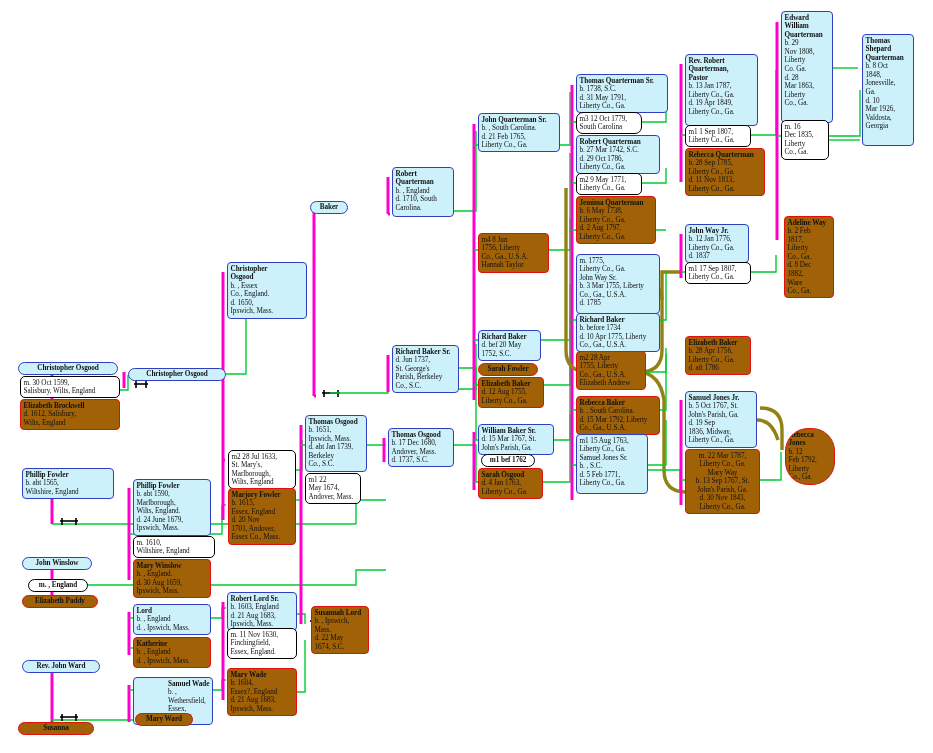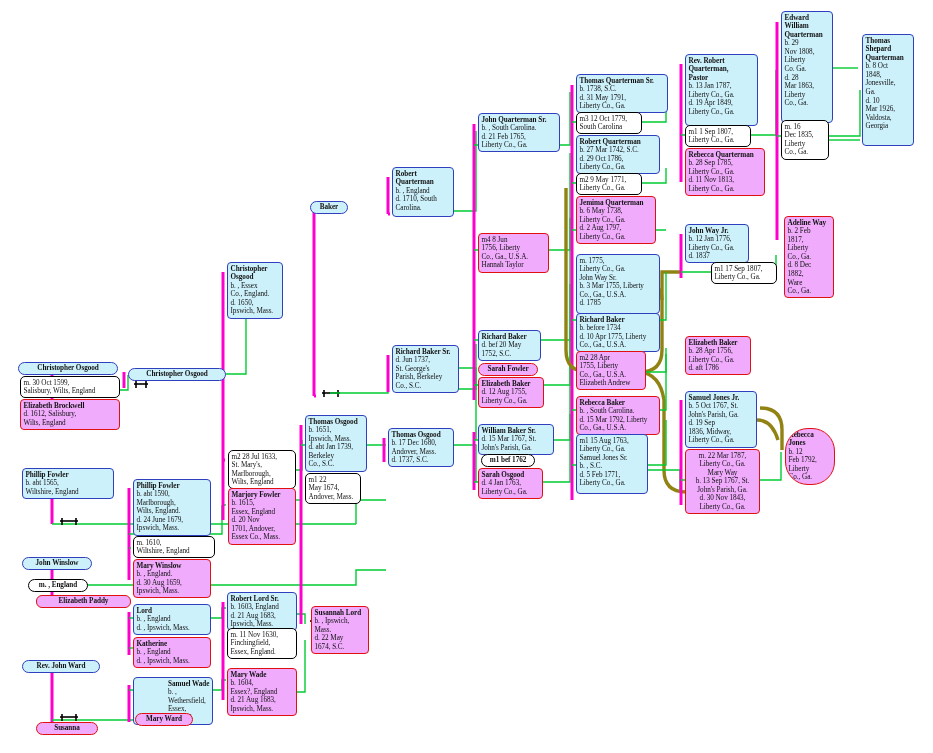--- a/index.html
+++ b/index.html
@@ -43,21 +43,21 @@
     display: block;
   }
   
   .male {
     background: #cdf1fb;
     border-color: #2f3fbd;
     color: #111111;
   }
   
   .female {
-    background: #f0abfc;
+    background: #a16207;
     border-color: #e01010;
     color: #111111;
     font-family: Liberation Serif, serif;
   }
   
   .marr {
     background: #ffffff;
     border-color: #000000;
     color: #111111;
     border-radius: 5px;
@@ -194,42 +194,42 @@
 
 <div class="node male pill" style="left: 18px; top: 362px; width: 100px;"><span class="nm">Christopher Osgood</span></div>
     <div class="node marr" style="left: 20px; top: 376px; width: 100px; min-height: 22px;"><span class="dt">m. 30 Oct 1599,
 Salisbury, Wilts, England</span></div>
     <div class="node female" style="left: 20px; top: 399px; width: 100px; min-height: 26px;"><span class="nm">Elizabeth Brockwell</span><span class="dt">d. 1612, Salisbury,
 Wilts, England</span></div>
     <div class="node male" style="left: 22px; top: 468px; width: 92px; min-height: 26px;"><span class="nm">Phillip Fowler</span><span class="dt">b. abt 1565,
 Wiltshire, England</span></div>
     <div class="node male pill" style="left: 22px; top: 557px; width: 70px;"><span class="nm">John Winslow</span></div>
     <div class="node marr pill" style="left: 28px; top: 579px; width: 60px;"><span class="dt">m. , England</span></div>
-    <div class="node female pill" style="left: 36px; top: 595px; width: 95px; border-radius: 6px;"><span class="nm">Elizabeth Paddy</span></div>
+    <div class="node female pill" style="left: 22px; top: 595px; width: 76px;"><span class="nm">Elizabeth Paddy</span></div>
     <div class="node male pill" style="left: 22px; top: 660px; width: 78px;"><span class="nm">Rev. John Ward</span></div>
-    <div class="node female pill" style="left: 36px; top: 722px; width: 62px; text-align: center;"><span class="nm">Susanna</span></div>
+    <div class="node female pill" style="left: 18px; top: 722px; width: 76px; text-align: center;"><span class="nm">Susanna</span></div>
     <div class="node male pill" style="left: 128px; top: 368px; width: 98px;"><span class="nm">Christopher Osgood</span></div>
     <div class="node male" style="left: 133px; top: 479px; width: 78px; min-height: 56px;"><span class="nm">Phillip Fowler</span><span class="dt">b. abt 1590,
 Marlborough,
 Wilts, England.
 d. 24 June 1679,
 Ipswich, Mass.</span></div>
     <div class="node marr" style="left: 133px; top: 536px; width: 82px; min-height: 21px;"><span class="dt">m. 1610,
 Wiltshire, England</span></div>
     <div class="node female" style="left: 133px; top: 559px; width: 78px; min-height: 36px;"><span class="nm">Mary Winslow</span><span class="dt">b. , England.
 d. 30 Aug 1659,
 Ipswich, Mass.</span></div>
     <div class="node male" style="left: 133px; top: 604px; width: 78px; min-height: 28px;"><span class="nm">Lord</span><span class="dt">b. , England
 d. , Ipswich, Mass.</span></div>
     <div class="node female" style="left: 133px; top: 637px; width: 78px; min-height: 28px;"><span class="nm">Katherine</span><span class="dt">b. , England
 d. , Ipswich, Mass.</span></div>
     <div class="node male" style="left: 133px; top: 677px; width: 80px; min-height: 28px; padding-left: 34px;"><span class="nm">Samuel Wade</span><span class="dt">b. , Wethersfield,
 Essex, England</span></div>
     <div class="node female pill" style="left: 135px; top: 713px; width: 58px;"><span class="nm">Mary Ward</span></div>
-    <div class="node male" style="left: 227px; top: 262px; width: 56px; min-height: 56px; font-family: Liberation Serif, serif;"><span class="nm">Christopher
+    <div class="node male" style="left: 227px; top: 262px; width: 80px; min-height: 56px; font-family: Liberation Serif, serif;"><span class="nm">Christopher
 Osgood</span><span class="dt">b. , Essex
 Co., England.
 d. 1650,
 Ipswich, Mass.</span></div>
     <div class="node marr" style="left: 228px; top: 450px; width: 68px; min-height: 38px;"><span class="dt">m2 28 Jul 1633,
 St. Mary's,
 Marlborough,
 Wilts, England</span></div>
     <div class="node female" style="left: 228px; top: 488px; width: 68px; min-height: 52px;"><span class="nm">Marjory Fowler</span><span class="dt">b. 1615,
 Essex, England
@@ -283,21 +283,21 @@
     <div class="node female" style="left: 478px; top: 377px; width: 66px; min-height: 28px;"><span class="nm">Elizabeth Baker</span><span class="dt">d. 12 Aug 1755,
 Liberty Co., Ga.</span></div>
     <div class="node male" style="left: 478px; top: 424px; width: 76px; min-height: 28px;"><span class="nm">William Baker Sr.</span><span class="dt">d. 15 Mar 1767, St.
 John's Parish, Ga.</span></div>
     <div class="node marr pill" style="left: 481px; top: 454px; width: 54px;"><span class="dt">m1 bef 1762</span></div>
     <div class="node female" style="left: 478px; top: 468px; width: 65px; min-height: 28px;"><span class="nm">Sarah Osgood</span><span class="dt">d. 4 Jan 1763,
 Liberty Co., Ga.</span></div>
     <div class="node male" style="left: 576px; top: 74px; width: 92px; min-height: 36px;"><span class="nm">Thomas Quarterman Sr.</span><span class="dt">b. 1738, S.C.
 d. 31 May 1791,
 Liberty Co., Ga.</span></div>
-    <div class="node marr" style="left: 576px; top: 112px; width: 66px; min-height: 21px;"><span class="dt">m3 12 Oct 1779,
+    <div class="node marr" style="left: 576px; top: 112px; width: 66px; min-height: 21px; border-radius: 7px;"><span class="dt">m3 12 Oct 1779,
 South Carolina</span></div>
     <div class="node male" style="left: 576px; top: 135px; width: 84px; min-height: 36px;"><span class="nm">Robert Quarterman</span><span class="dt">b. 27 Mar 1742, S.C.
 d. 29 Oct 1786,
 Liberty Co., Ga.</span></div>
     <div class="node marr" style="left: 576px; top: 173px; width: 66px; min-height: 21px;"><span class="dt">m2 9 May 1771,
 Liberty Co., Ga.</span></div>
     <div class="node female" style="left: 576px; top: 196px; width: 80px; min-height: 44px;"><span class="nm">Jemima Quarterman</span><span class="dt">b. 6 May 1738,
 Liberty Co., Ga.
 d. 2 Aug 1797,
 Liberty Co., Ga.</span></div>
@@ -331,21 +331,21 @@
 Liberty Co., Ga.</span></div>
     <div class="node marr" style="left: 685px; top: 125px; width: 66px; min-height: 21px;"><span class="dt">m1 1 Sep 1807,
 Liberty Co., Ga.</span></div>
     <div class="node female" style="left: 685px; top: 148px; width: 80px; min-height: 44px;"><span class="nm">Rebecca Quarterman</span><span class="dt">b. 28 Sep 1785,
 Liberty Co., Ga.
 d. 11 Nov 1813,
 Liberty Co., Ga.</span></div>
     <div class="node male" style="left: 685px; top: 224px; width: 64px; min-height: 36px;"><span class="nm">John Way Jr.</span><span class="dt">b. 12 Jan 1776,
 Liberty Co., Ga.
 d. 1837</span></div>
-    <div class="node marr" style="left: 711px; top: 262px; width: 66px; min-height: 21px;"><span class="dt">m1 17 Sep 1807,
+    <div class="node marr" style="left: 685px; top: 262px; width: 66px; min-height: 21px;"><span class="dt">m1 17 Sep 1807,
 Liberty Co., Ga.</span></div>
     <div class="node female" style="left: 685px; top: 336px; width: 66px; min-height: 36px;"><span class="nm">Elizabeth Baker</span><span class="dt">b. 28 Apr 1756,
 Liberty Co., Ga.
 d. aft 1786</span></div>
     <div class="node male" style="left: 685px; top: 391px; width: 72px; min-height: 56px;"><span class="nm">Samuel Jones Jr.</span><span class="dt">b. 5 Oct 1767, St.
 John's Parish, Ga.
 d. 19 Sep
 1836, Midway,
 Liberty Co., Ga.</span></div>
     <div class="node female" style="left: 685px; top: 449px; width: 75px; min-height: 64px; text-align: center;"><span class="dt">m. 22 Mar 1787,

